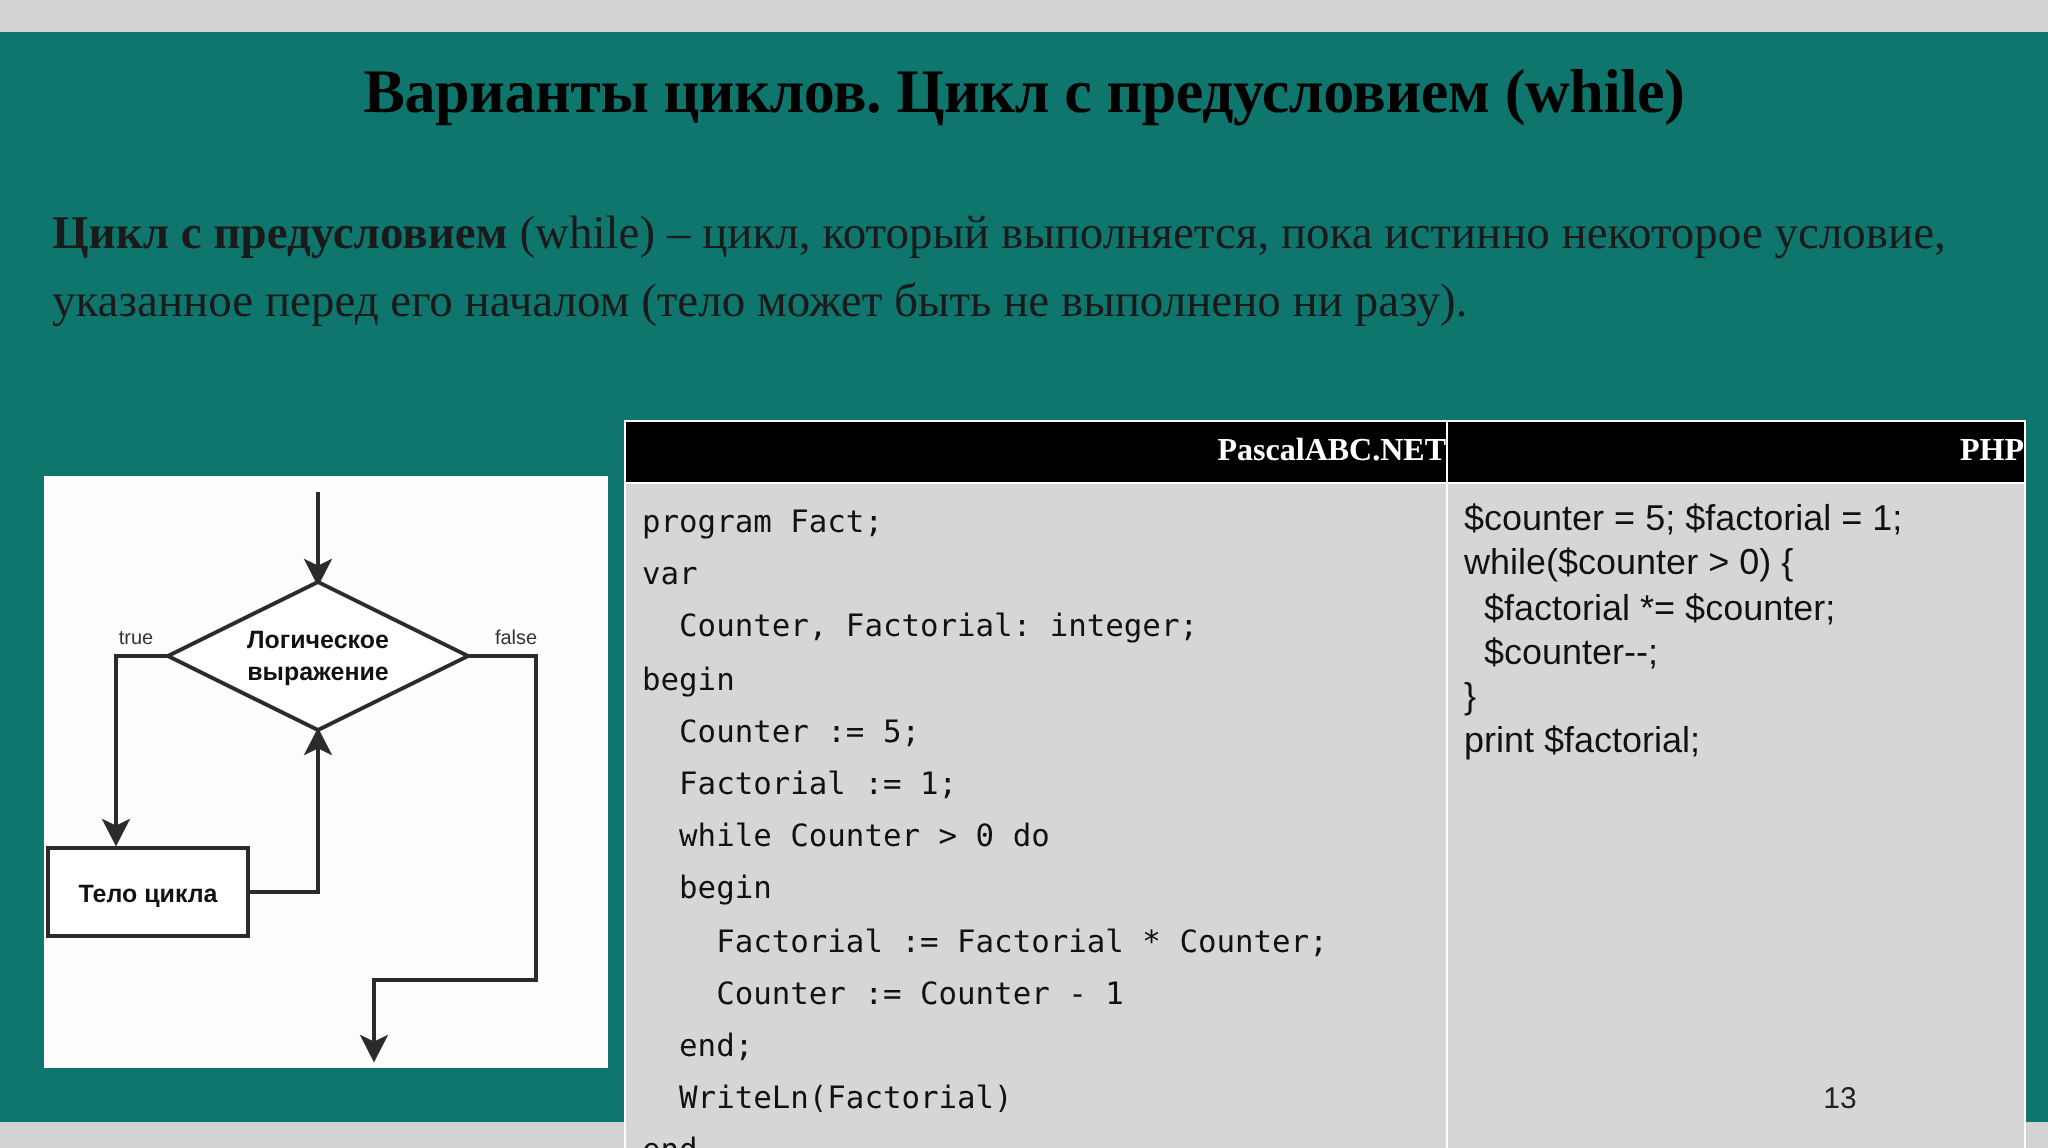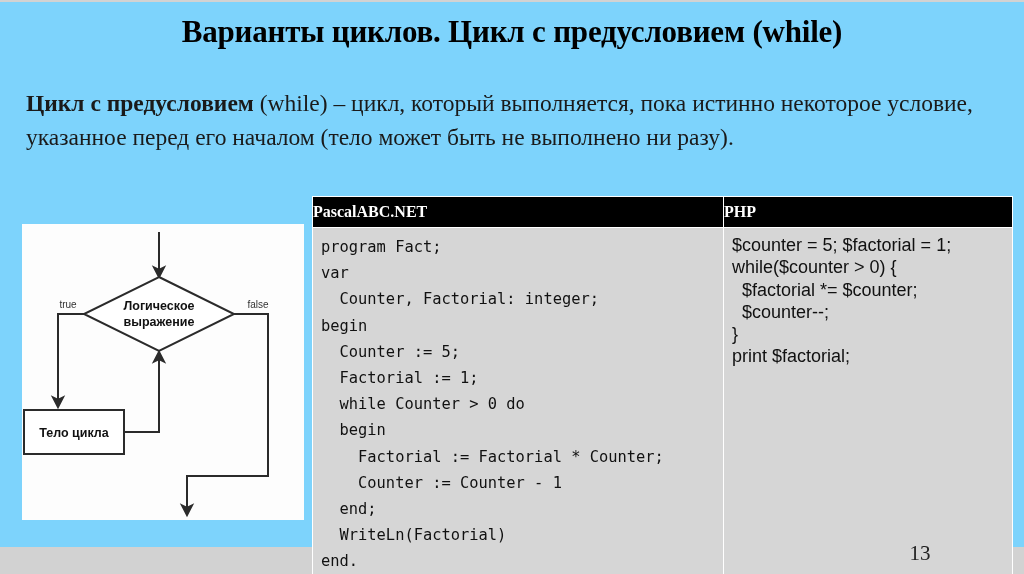--- a/index.html
+++ b/index.html
@@ -13,24 +13,24 @@
     background: #d2d2d2;
     font-family: "Liberation Serif", serif;
     overflow: hidden;
     position: relative;
   }
 
   
   #slide {
     position: absolute;
     left: 0;
-    top: 2px;
+    top: 16px;
     width: 1024px;
     height: 545px;
-    background: #7dd3fc;
+    background: #0f766e;
   }
 
   
   #title {
     position: absolute;
     left: 0;
     top: 10px;
     width: 1024px;
     text-align: center;
     font-family: "Liberation Serif", serif;
@@ -83,21 +83,21 @@
     table-layout: fixed;
   }
   #code-table th {
     background: #000000;
     color: #ffffff;
     font-family: "Liberation Serif", serif;
     font-weight: bold;
     font-size: 16px;
     height: 30px;
     padding: 0;
-    text-align: left;
+    text-align: right;
     border: 1px solid #ffffff;
   }
   #code-table td {
     background: #d6d6d6;
     vertical-align: top;
     padding: 6px 0 6px 8px;
     border: 1px solid #ffffff;
   }
   #col-pascal { width: 411px; }
   #col-php    { width: 289px; }
@@ -119,22 +119,22 @@
     line-height: 22.3px;
   }
 
   
   #page-number {
     position: absolute;
     left: 900px;
     top: 541px;
     width: 40px;
     text-align: center;
-    font-family: Liberation Serif, serif;
-    font-size: 21px;
+    font-family: Liberation Sans, sans-serif;
+    font-size: 15px;
     color: #222222;
   }
 </style>
 </head>
 <body>
 
 <div id="slide">
 
   <div id="title">Варианты циклов. Цикл с предусловием (while)</div>
 

